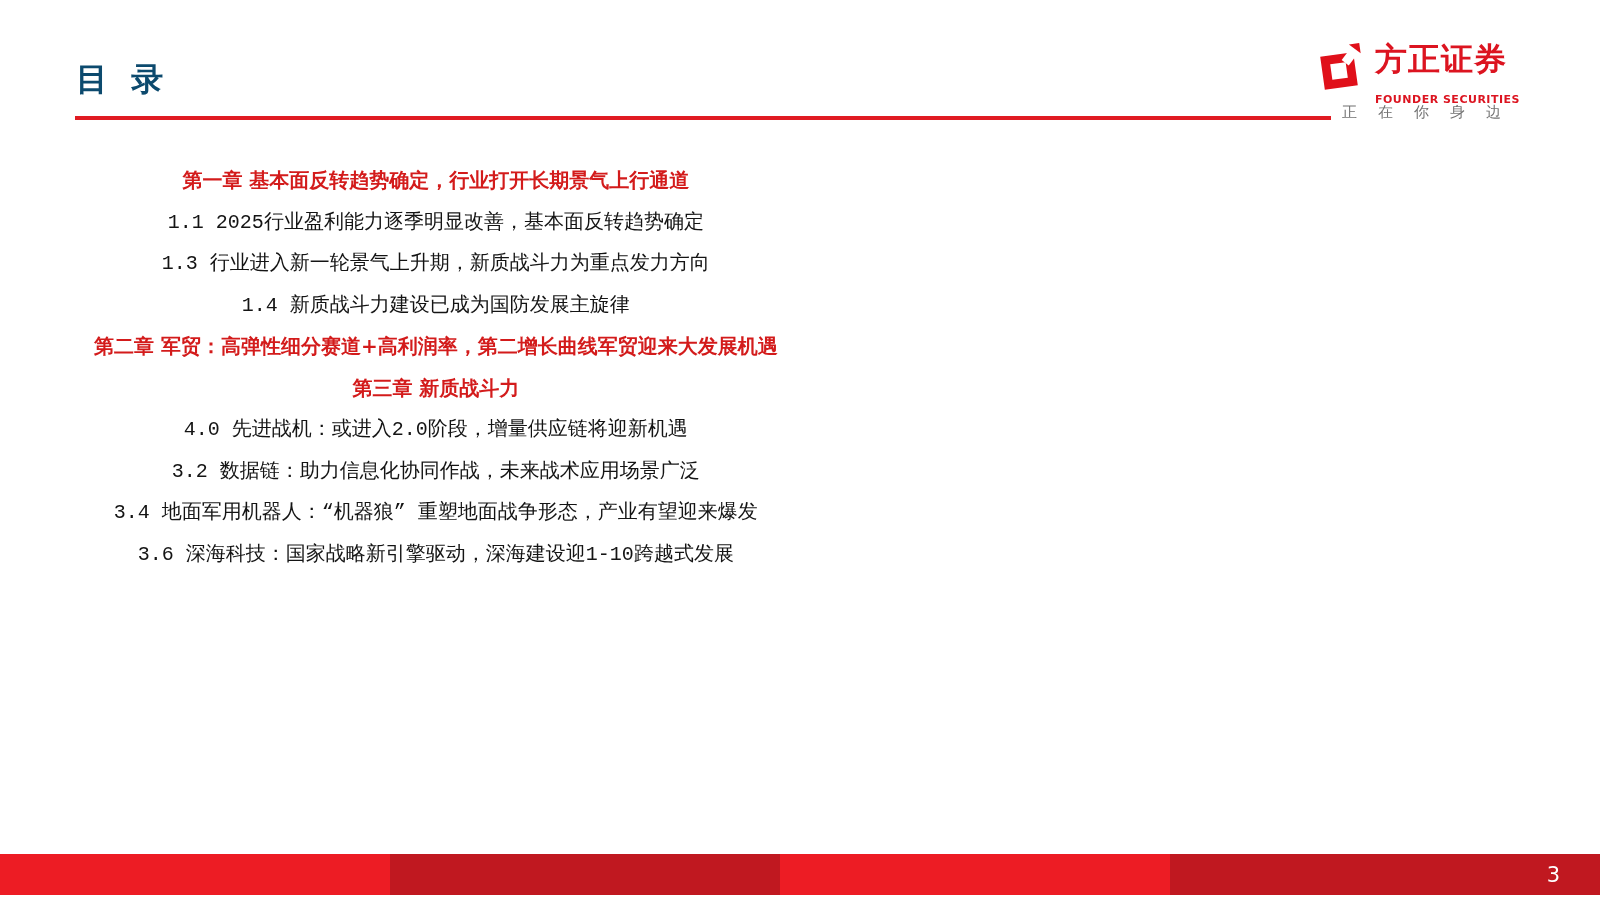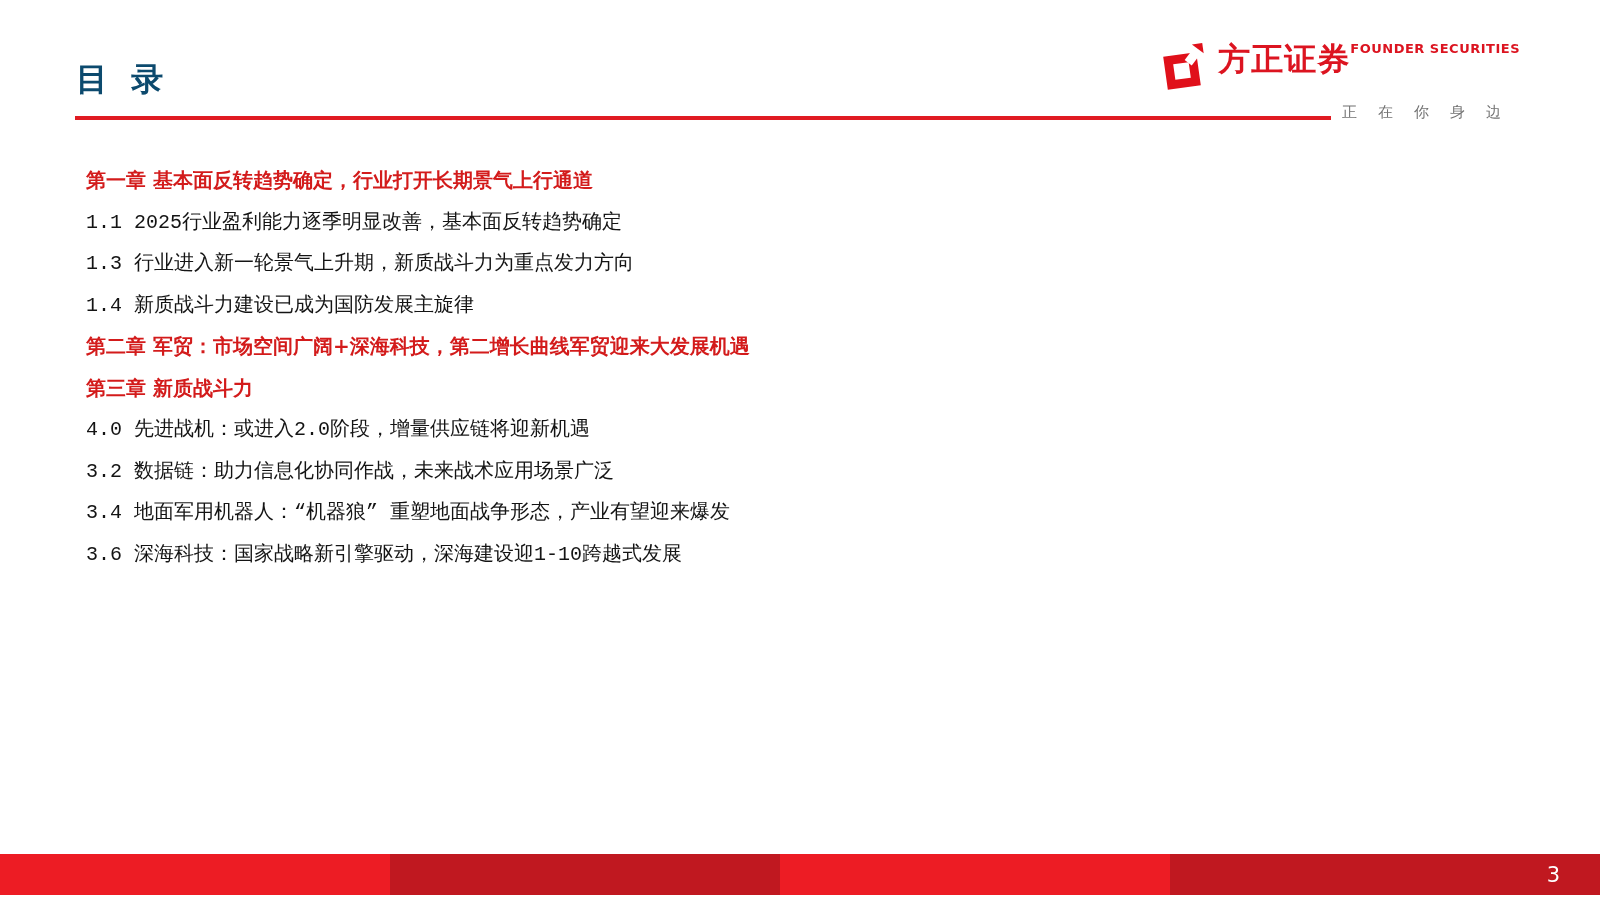--- a/index.html
+++ b/index.html
@@ -12,30 +12,30 @@
     position:absolute;left:76px;top:58px;
     font-family:"DejaVu Serif",serif;
     font-size:32px;font-weight:700;color:#0c4a6e;letter-spacing:6px;
   }
   .title-rule{
     position:absolute;left:75px;top:116px;width:1256px;height:4px;background:#e01b22;
   }
   
   .brand{position:absolute;top:42px;right:80px;display:flex;align-items:flex-start;gap:10px;}
   .brand-logo{width:52px;height:58px;display:block;}
-  .brand-text{display:flex;flex-direction:row;align-items:flex-start;}
+  .brand-text{display:flex;flex-direction:column;align-items:flex-start;}
   .brand-cn{font-size:32px;line-height:34px;font-weight:700;color:#dc1420;letter-spacing:1px;
             font-family:"DejaVu Serif",serif;}
-  .brand-en{font-size:13px;line-height:14px;font-weight:700;color:#dc1420;letter-spacing:0.5px;}
+  .brand-en{font-size:11px;line-height:14px;font-weight:700;color:#dc1420;letter-spacing:0.5px;margin-top:17px;}
   .brand-tagline{
     position:absolute;top:103px;right:96px;
     font-size:15px;color:#737373;letter-spacing:3px;white-space:nowrap;
   }
   
-  .toc{position:absolute;left:86px;top:160px;}
+  .toc{position:absolute;left:94px;top:160px;text-align:center;}
   .toc-item{font-size:20px;line-height:41.5px;white-space:nowrap;
             font-family:"DejaVu Serif",serif;}
   .toc-item.chapter{color:#d31b1b;font-weight:700;}
   .toc-item.section{color:#141414;font-weight:400;font-family:Liberation Mono, monospace;}
   
   .footer{position:absolute;left:0;top:854px;width:1600px;height:41px;display:flex;}
   .footer .seg{flex:1 1 0;height:100%;}
   .page-number{
     display:flex;align-items:center;justify-content:flex-end;
     padding-right:40px;box-sizing:border-box;
@@ -63,21 +63,21 @@
       <div class="brand-en">FOUNDER SECURITIES</div>
     </div>
   </div>
   <div class="brand-tagline">正　在　你　身　边</div>
 
   <div class="toc">
     <div class="toc-item chapter">第一章 基本面反转趋势确定，行业打开长期景气上行通道</div>
     <div class="toc-item section">1.1 2025行业盈利能力逐季明显改善，基本面反转趋势确定</div>
     <div class="toc-item section">1.3 行业进入新一轮景气上升期，新质战斗力为重点发力方向</div>
     <div class="toc-item section">1.4 新质战斗力建设已成为国防发展主旋律</div>
-    <div class="toc-item chapter">第二章 军贸：市场空间广阔+深海科技，第二增长曲线军贸迎来大发展机遇</div>
+    <div class="toc-item chapter">第二章 军贸：高弹性细分赛道+高利润率，第二增长曲线军贸迎来大发展机遇</div>
     <div class="toc-item chapter">第三章 新质战斗力</div>
     <div class="toc-item section">4.0 先进战机：或进入2.0阶段，增量供应链将迎新机遇</div>
     <div class="toc-item section">3.2 数据链：助力信息化协同作战，未来战术应用场景广泛</div>
     <div class="toc-item section">3.4 地面军用机器人：“机器狼” 重塑地面战争形态，产业有望迎来爆发</div>
     <div class="toc-item section">3.6 深海科技：国家战略新引擎驱动，深海建设迎1-10跨越式发展</div>
   </div>
 
   <div class="footer">
     <div class="seg" style="background: rgb(237, 28, 36);"></div>
     <div class="seg" style="background: rgb(192, 24, 32);"></div>

